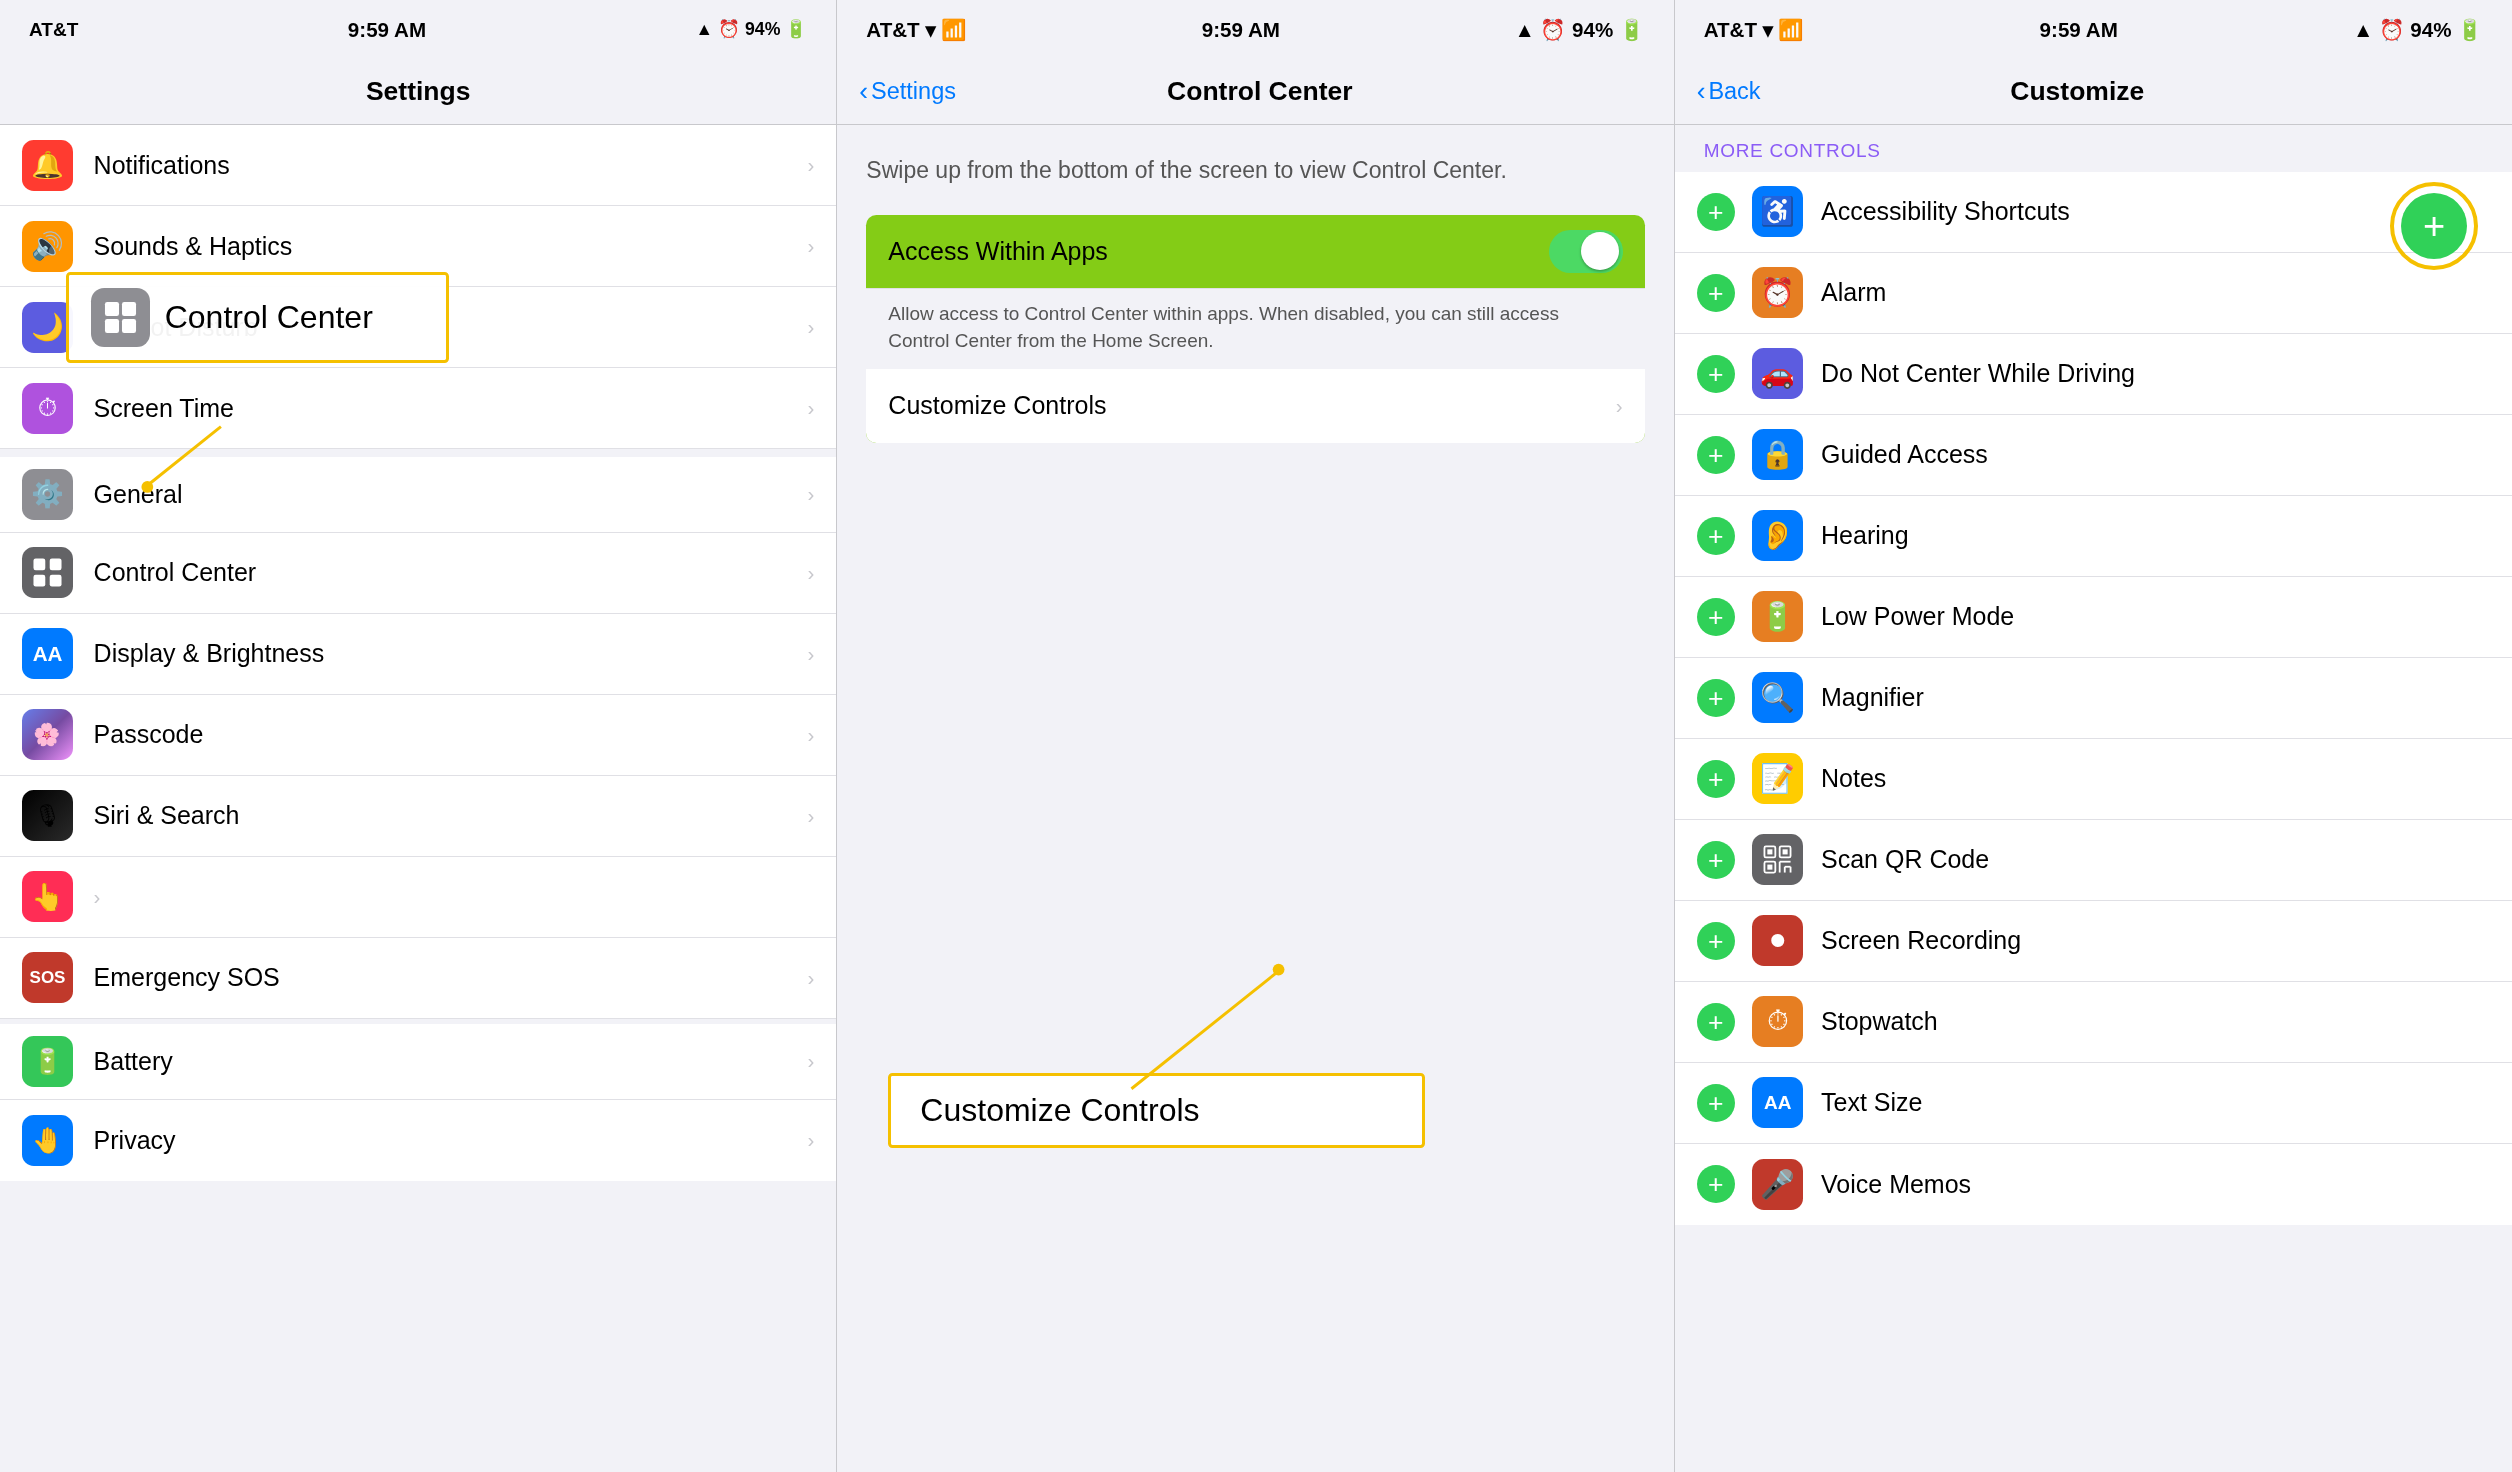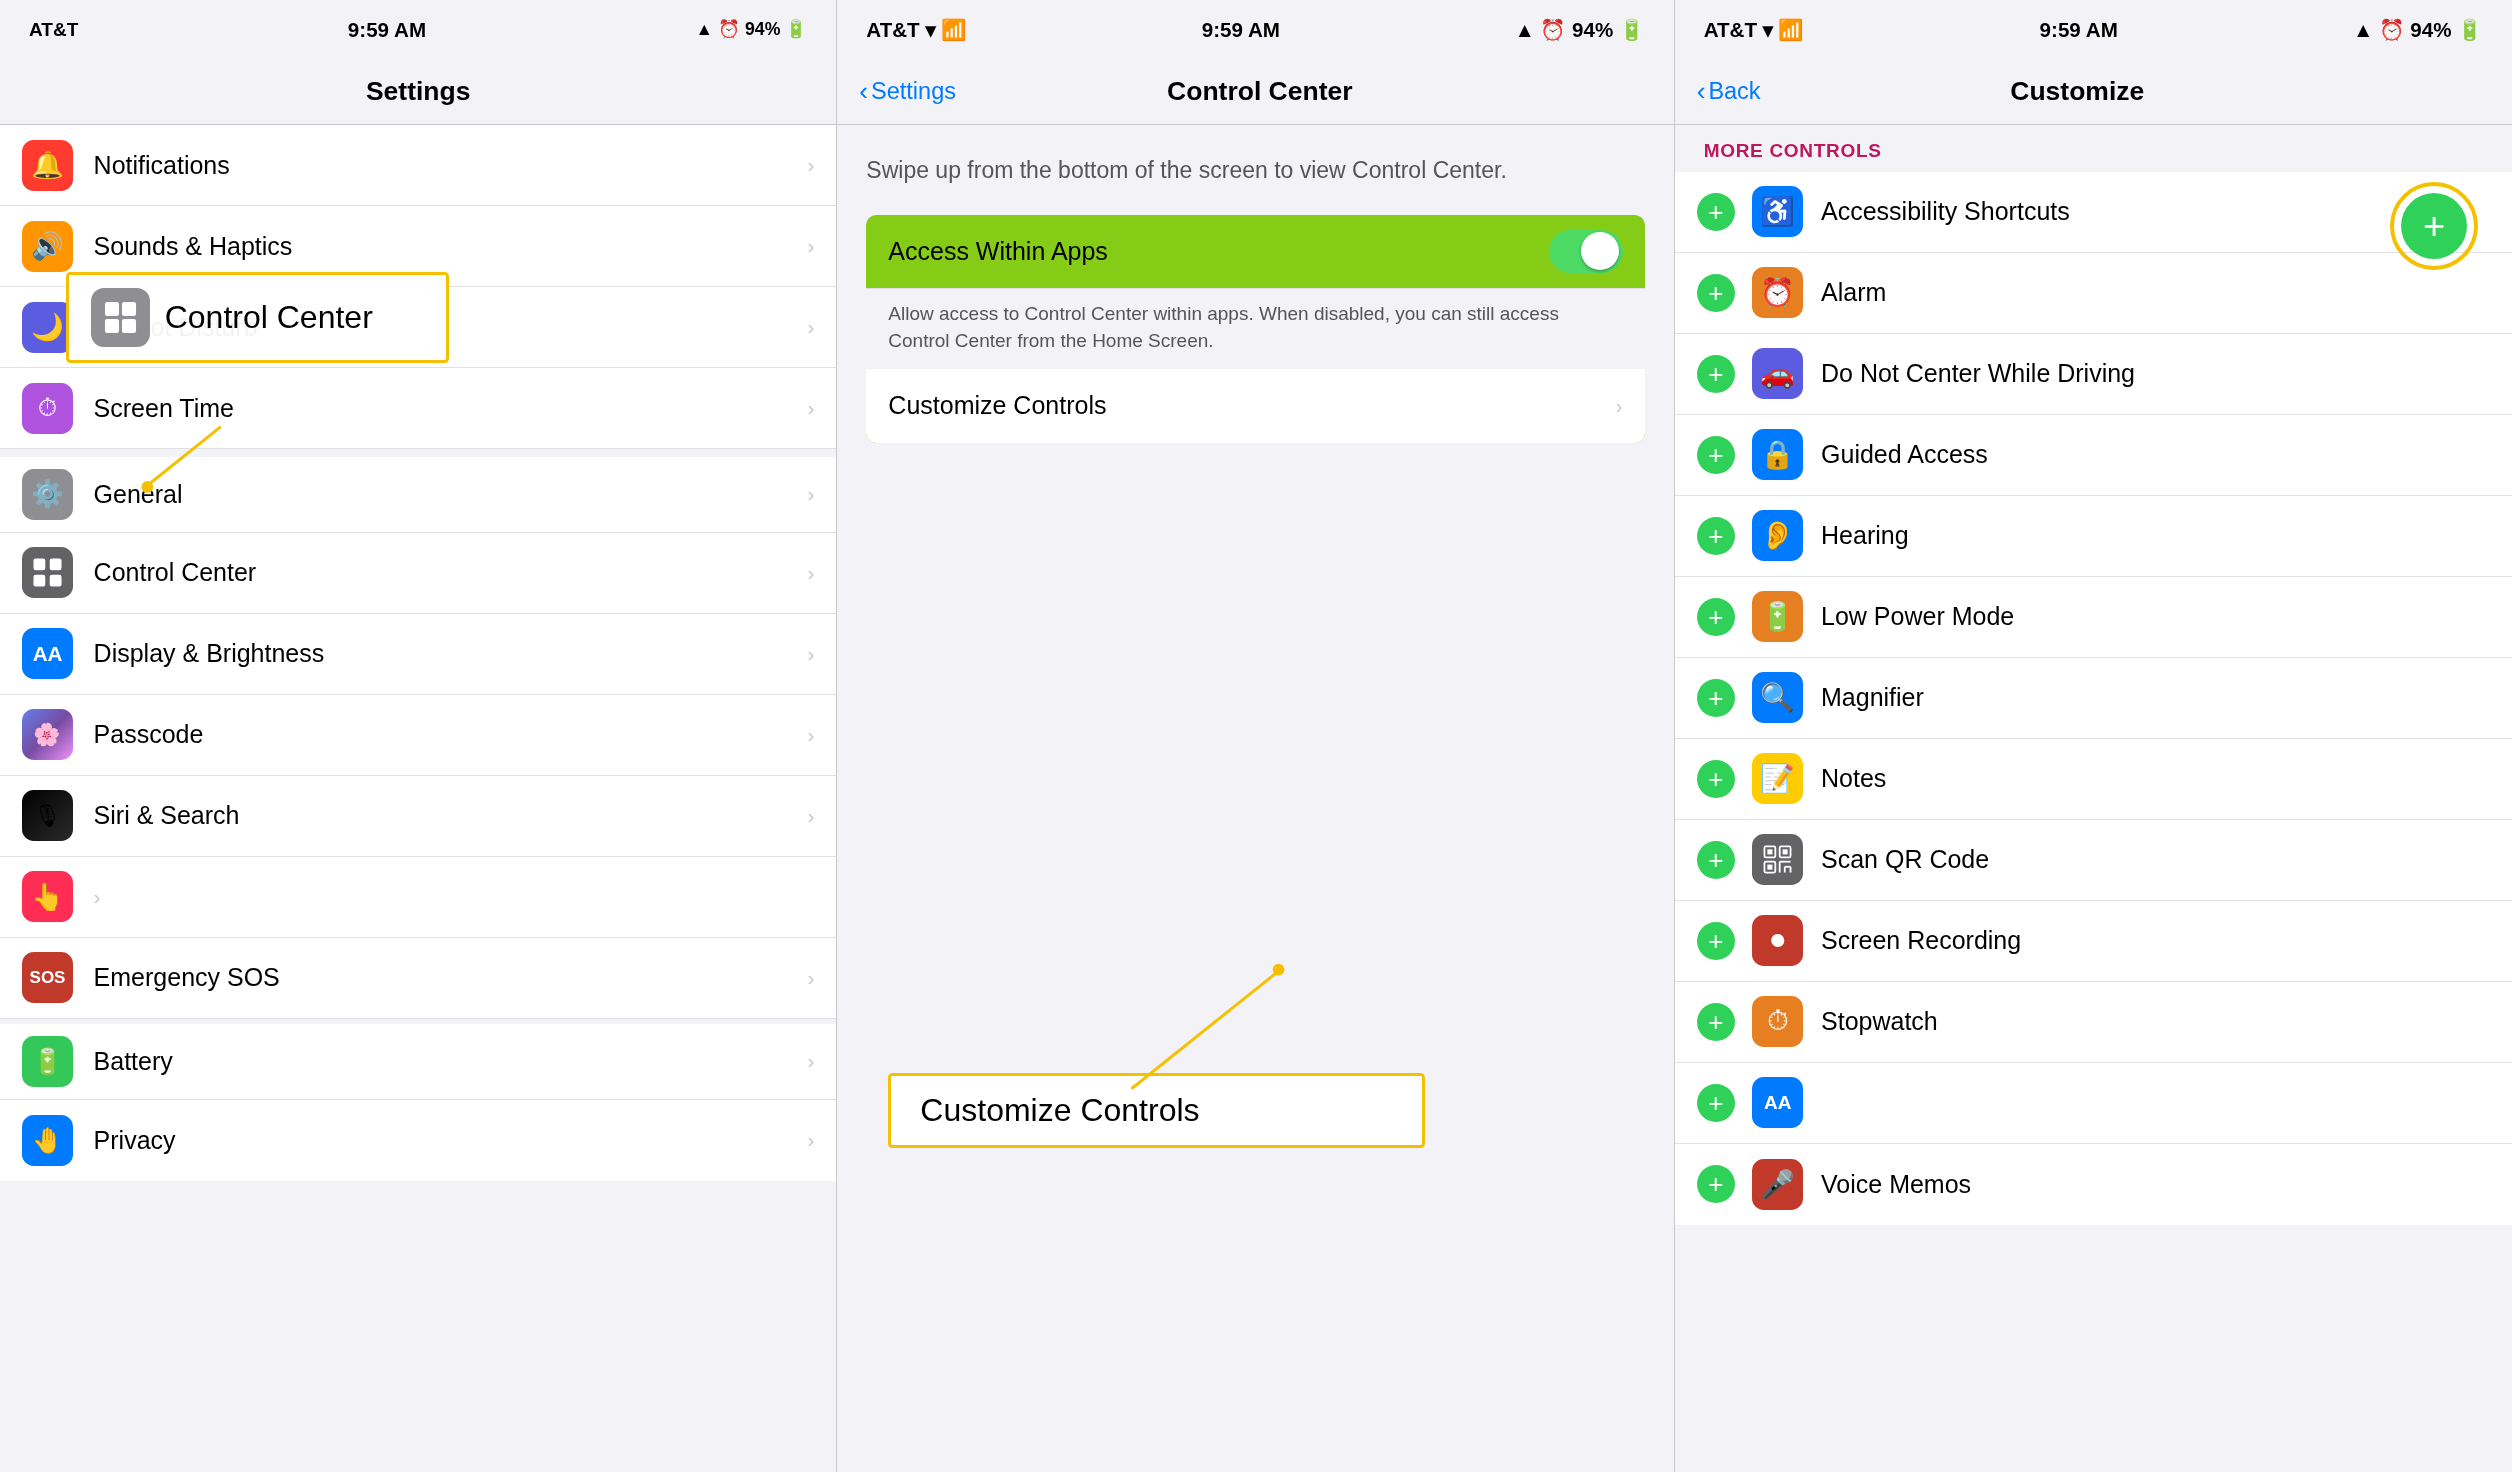--- a/index.html
+++ b/index.html
@@ -215,22 +215,22 @@
       gap: 4.4px;
     }
     #panel3 .nav-bar .title {
       flex: 1;
       text-align: center;
       margin-right: 88px;
     }
 
     .more-controls-header {
       font-size: 19px;
-      color: #be185d;
-      font-weight: 700;
+      color: #8b5cf6;
+      font-weight: 400;
       letter-spacing: 0.7px;
       padding: 14.7px 29px 10.3px;
       background: #f2f2f7;
     }
     .customize-list {
       background: #fff;
     }
     .customize-row {
       display: flex;
       align-items: center;
@@ -622,20 +622,21 @@
         <span style="font-size:28px;">⏱</span>
       </div>
       <span class="c-row-label">Stopwatch</span>
     </div>
 
     <div class="customize-row">
       <div class="add-btn">+</div>
       <div class="c-icon-wrap ic-blue">
         <span style="font-size:19px;font-weight:700;color:#fff;">AA</span>
       </div>
+      <span class="c-row-label">Text Size</span>
     </div>
 
     <div class="customize-row">
       <div class="add-btn">+</div>
       <div class="c-icon-wrap ic-dark-red">
         <span style="font-size:28px;">🎤</span>
       </div>
       <span class="c-row-label">Voice Memos</span>
     </div>
   </div>

